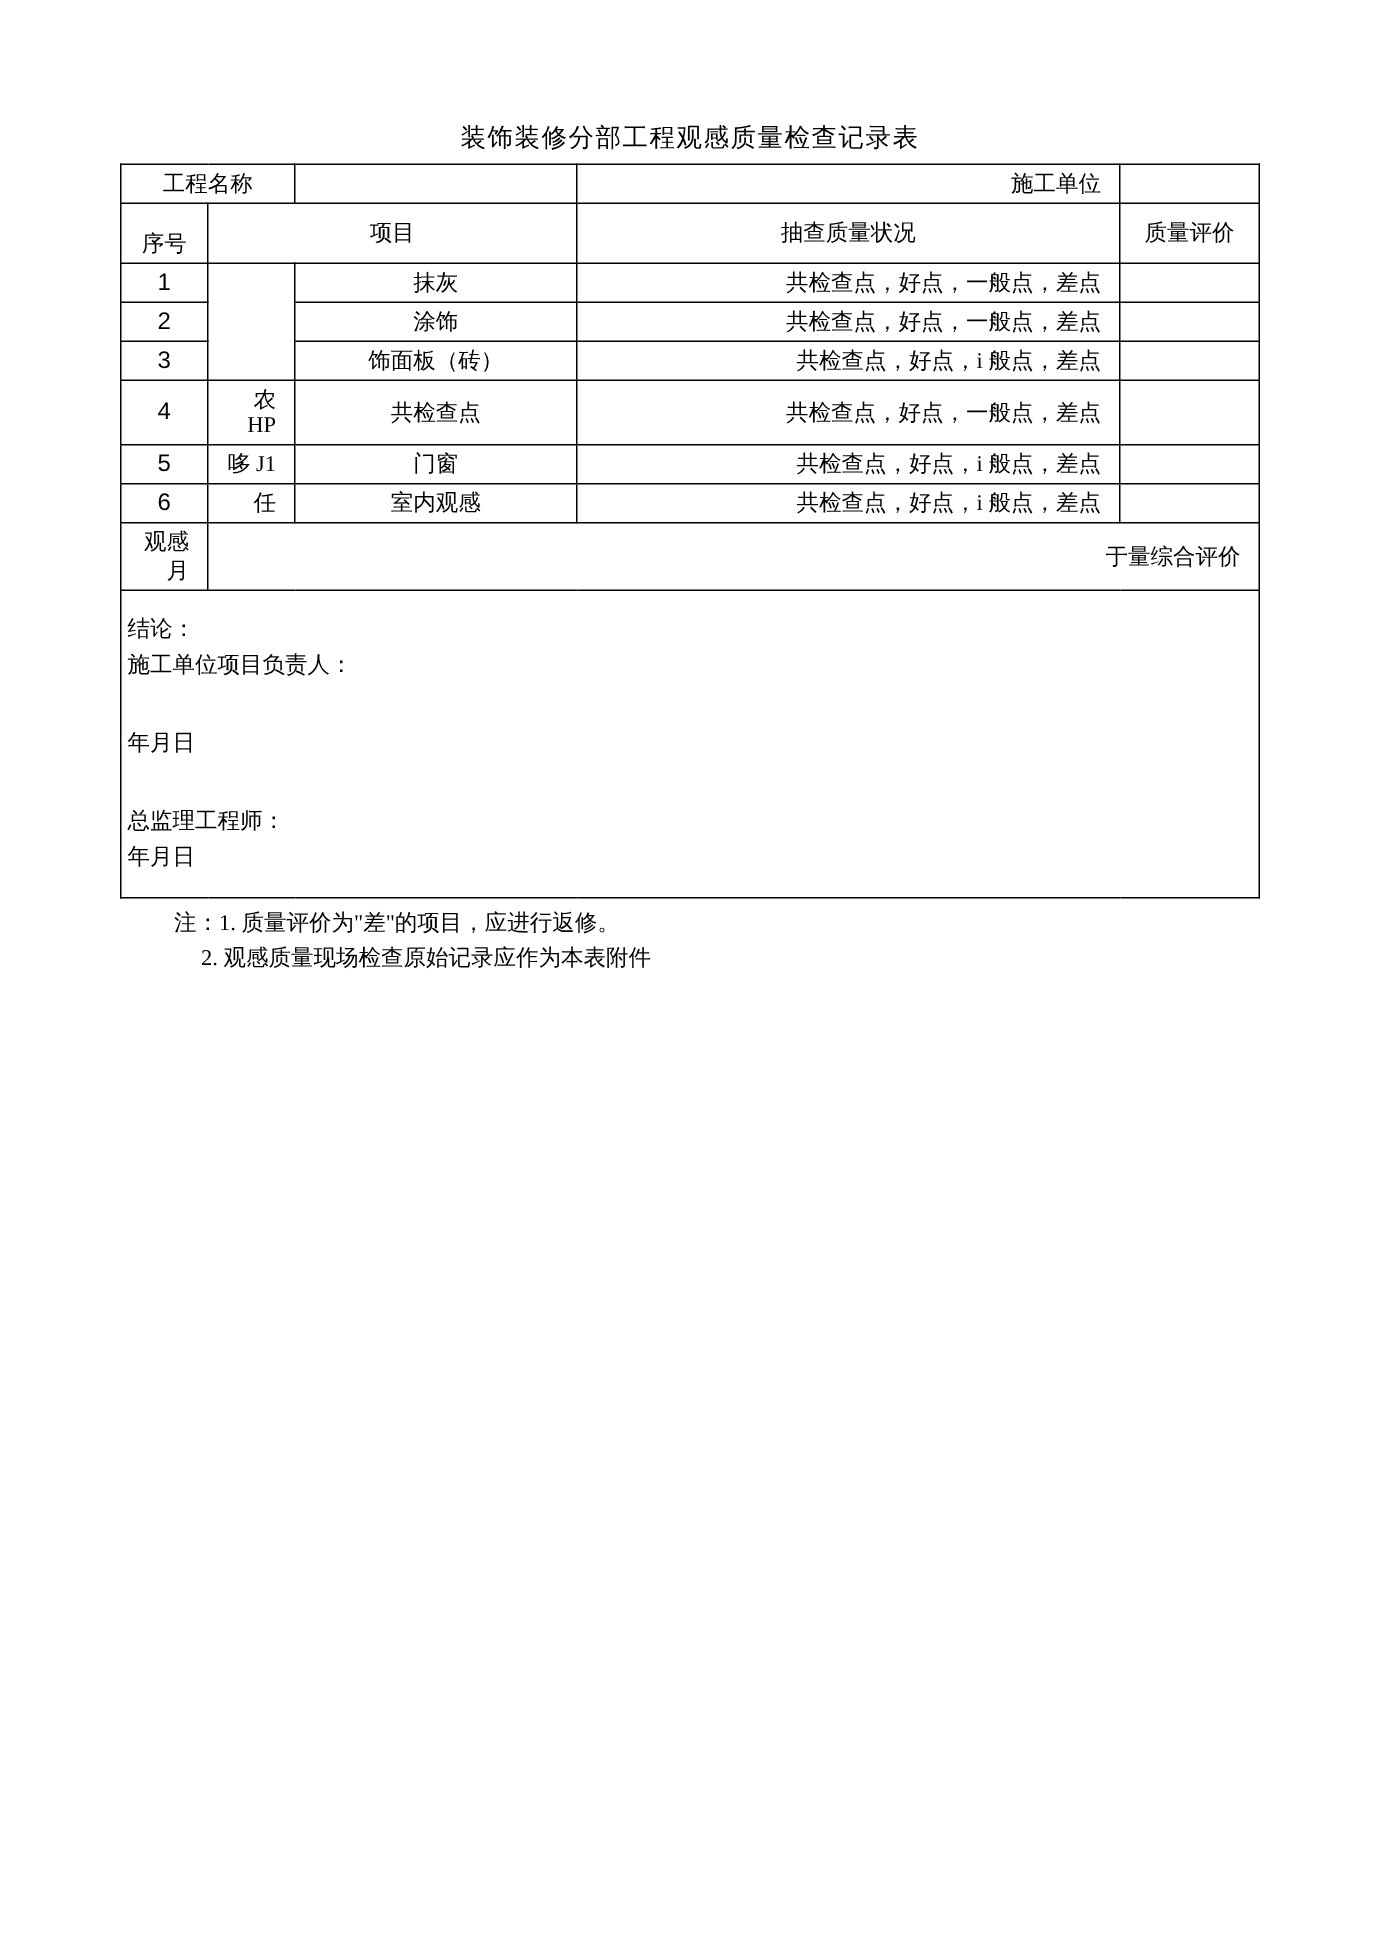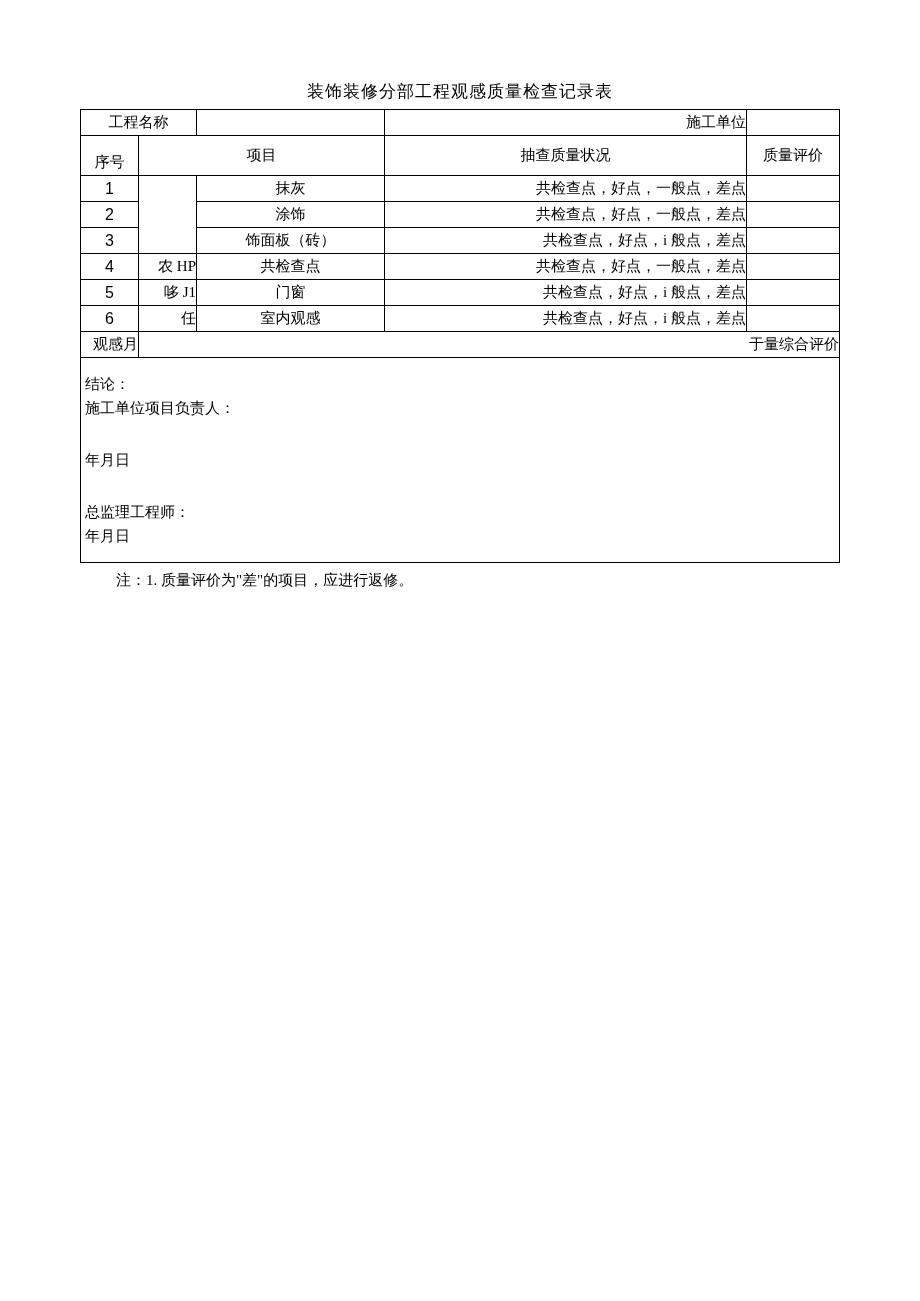--- a/index.html
+++ b/index.html
@@ -21,21 +21,21 @@
       margin-bottom: 6px;
       letter-spacing: 1px;
     }
     table {
       border-collapse: collapse;
       width: 100%;
       table-layout: fixed;
     }
     td {
       border: 1px solid #000;
-      padding: 3px 0;
+      padding: 3px 12px;
       vertical-align: middle;
       font-size: 15px;
       height: 24px;
     }
     .hcell {
       text-align: center;
     }
     .lcell {
       text-align: right;
     }
@@ -166,13 +166,14 @@
       <span class="gap"></span>
       <span class="conclusion-block">总监理工程师：</span>
       <span class="conclusion-block">年月日</span>
     </td>
   </tr>
 </tbody>
   </table>
 
 <div class="notes">
   <div>注：1. 质量评价为"差"的项目，应进行返修。</div>
+  <div class="notes-line2">2. 观感质量现场检查原始记录应作为本表附件</div>
 </div>
 
 </body></html>

